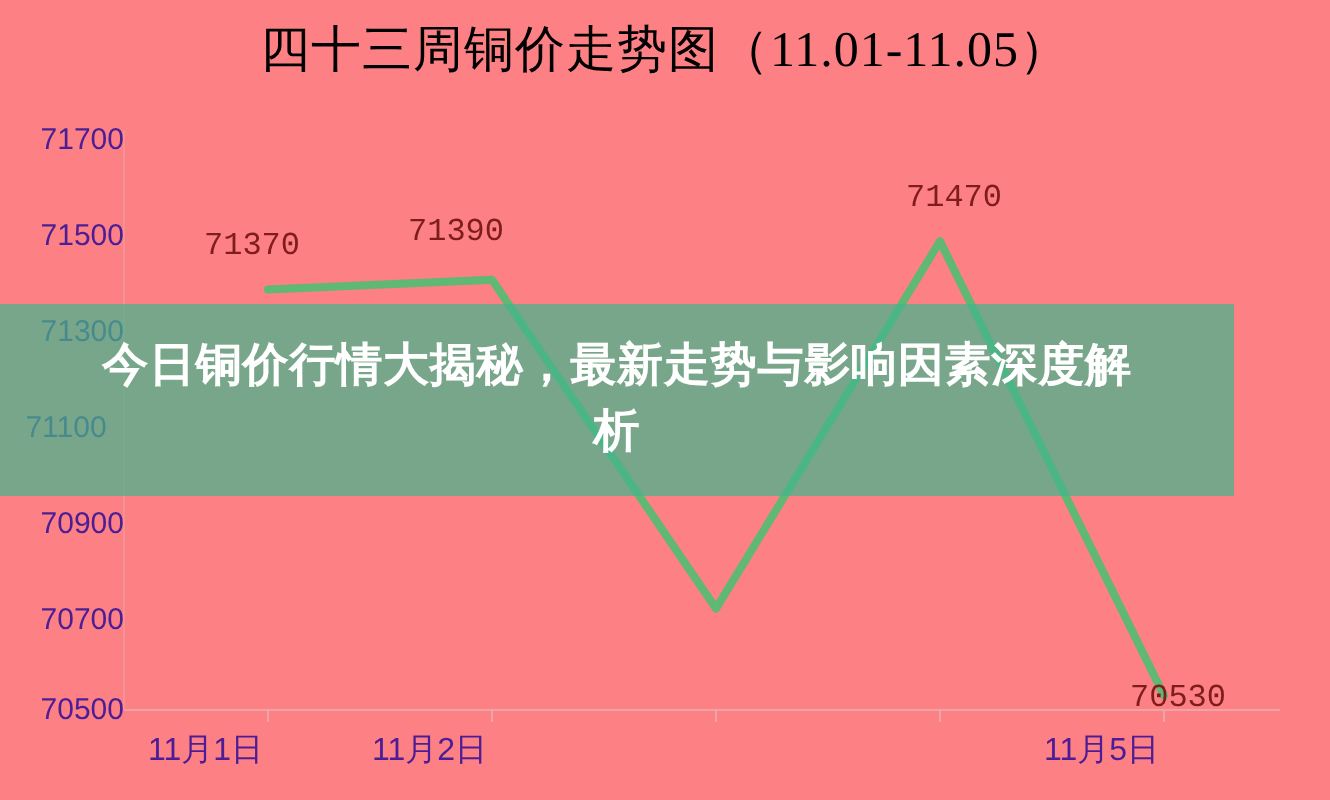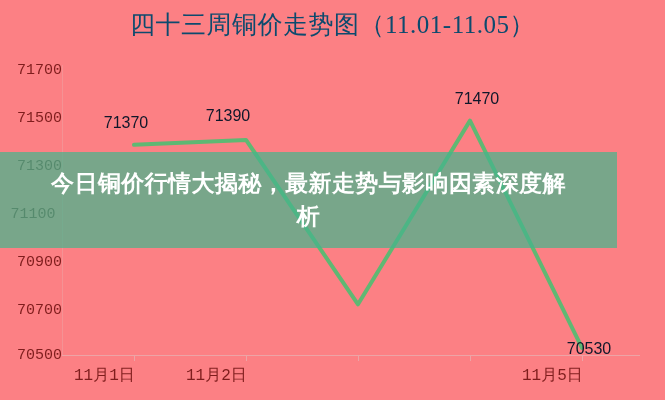--- a/index.html
+++ b/index.html
@@ -34,51 +34,51 @@
   }
   .chart-title {
     position: absolute;
     left: 0;
     top: 8px;
     width: 665px;
     text-align: center;
     font-family: "Liberation Serif", "DejaVu Serif", serif;
     font-size: 25px;
     font-weight: 400;
-    color: #0c4a6e;
+    color: #000000;
     letter-spacing: 0.5px;
     white-space: nowrap;
     z-index: 3;
   }
   .axis-label {
     position: absolute;
-    font-family: Liberation Mono, monospace;
+    font-family: Liberation Sans, sans-serif;
     font-size: 15px;
-    color: #7f1d1d;
+    color: #4c1d95;
     white-space: nowrap;
     z-index: 3;
   }
   .y-label {
     text-align: right;
     width: 58px;
     left: 4px;
     transform: translateY(-50%);
   }
   .x-label {
     text-align: left;
     width: 120px;
     transform: translateX(-50%);
     top: 365px;
     font-size: 16px;
   }
   .point-label {
     position: absolute;
-    font-family: Liberation Sans, sans-serif;
+    font-family: Liberation Mono, monospace;
     font-size: 16px;
-    color: #0f172a;
+    color: #7f1d1d;
     white-space: nowrap;
     transform: translateX(-50%);
     z-index: 4;
   }
   
   #headline-band {
     position: absolute;
     left: 0;
     top: 152px;
     width: 617px;

